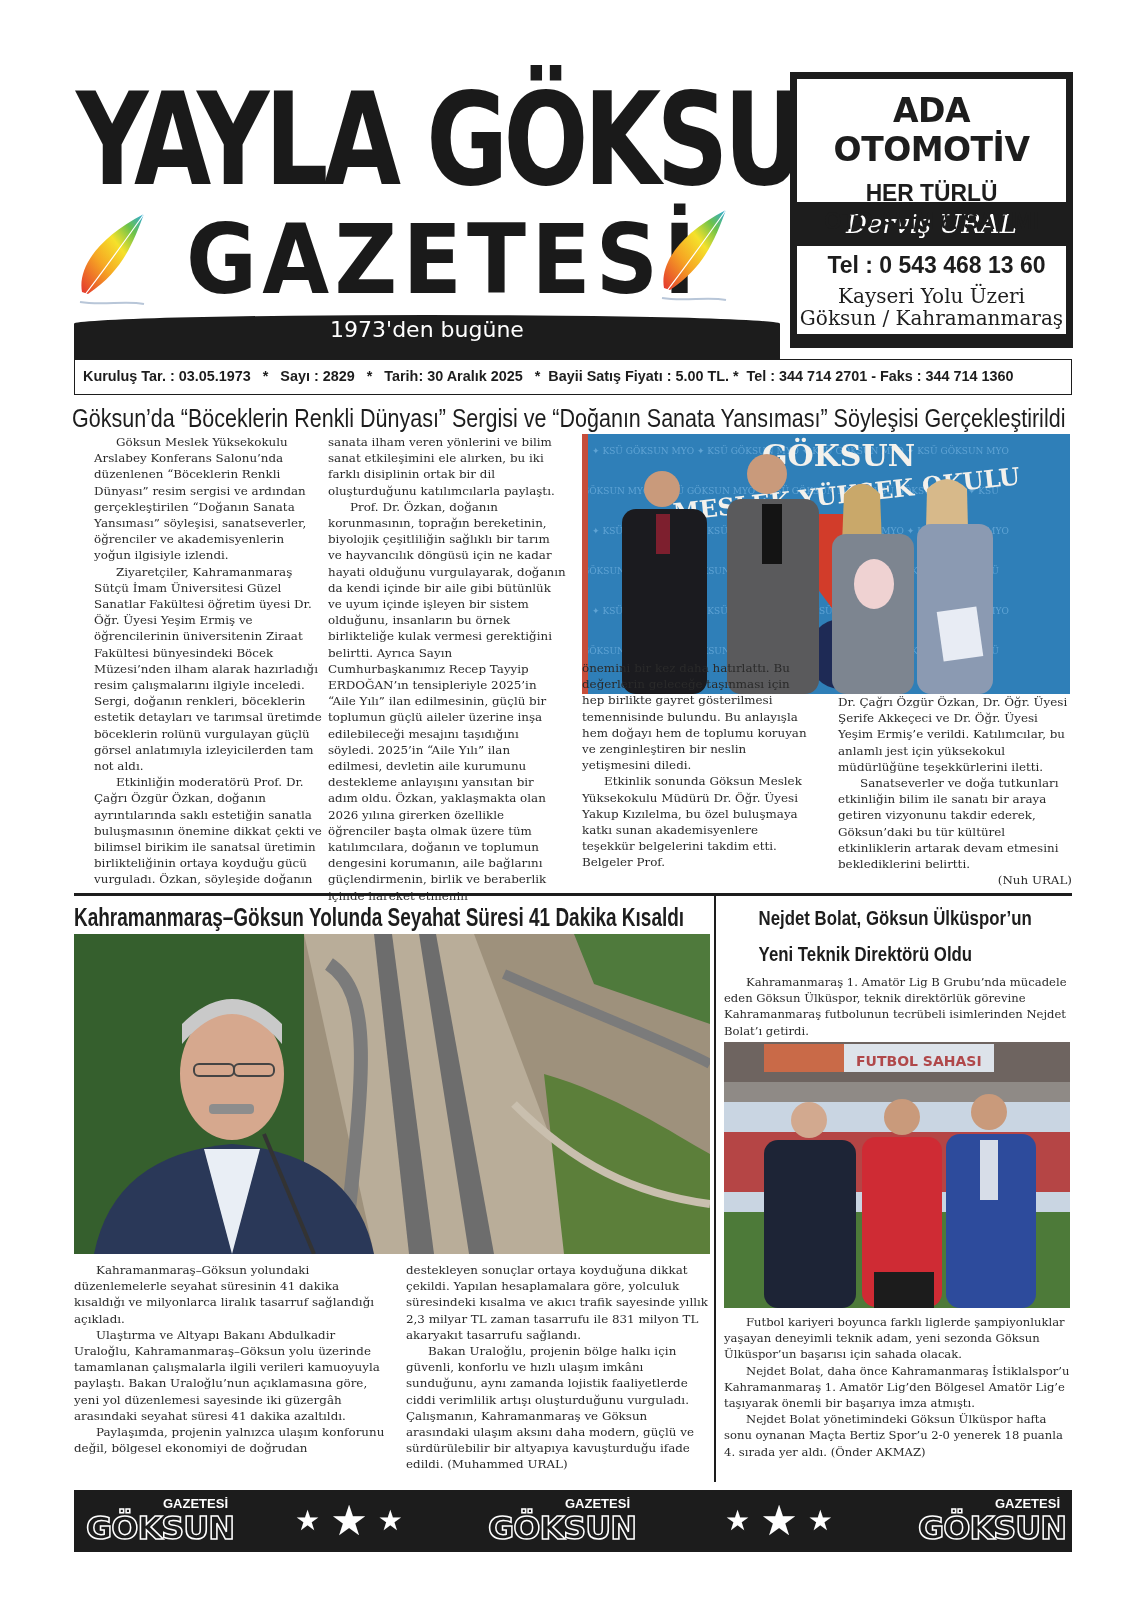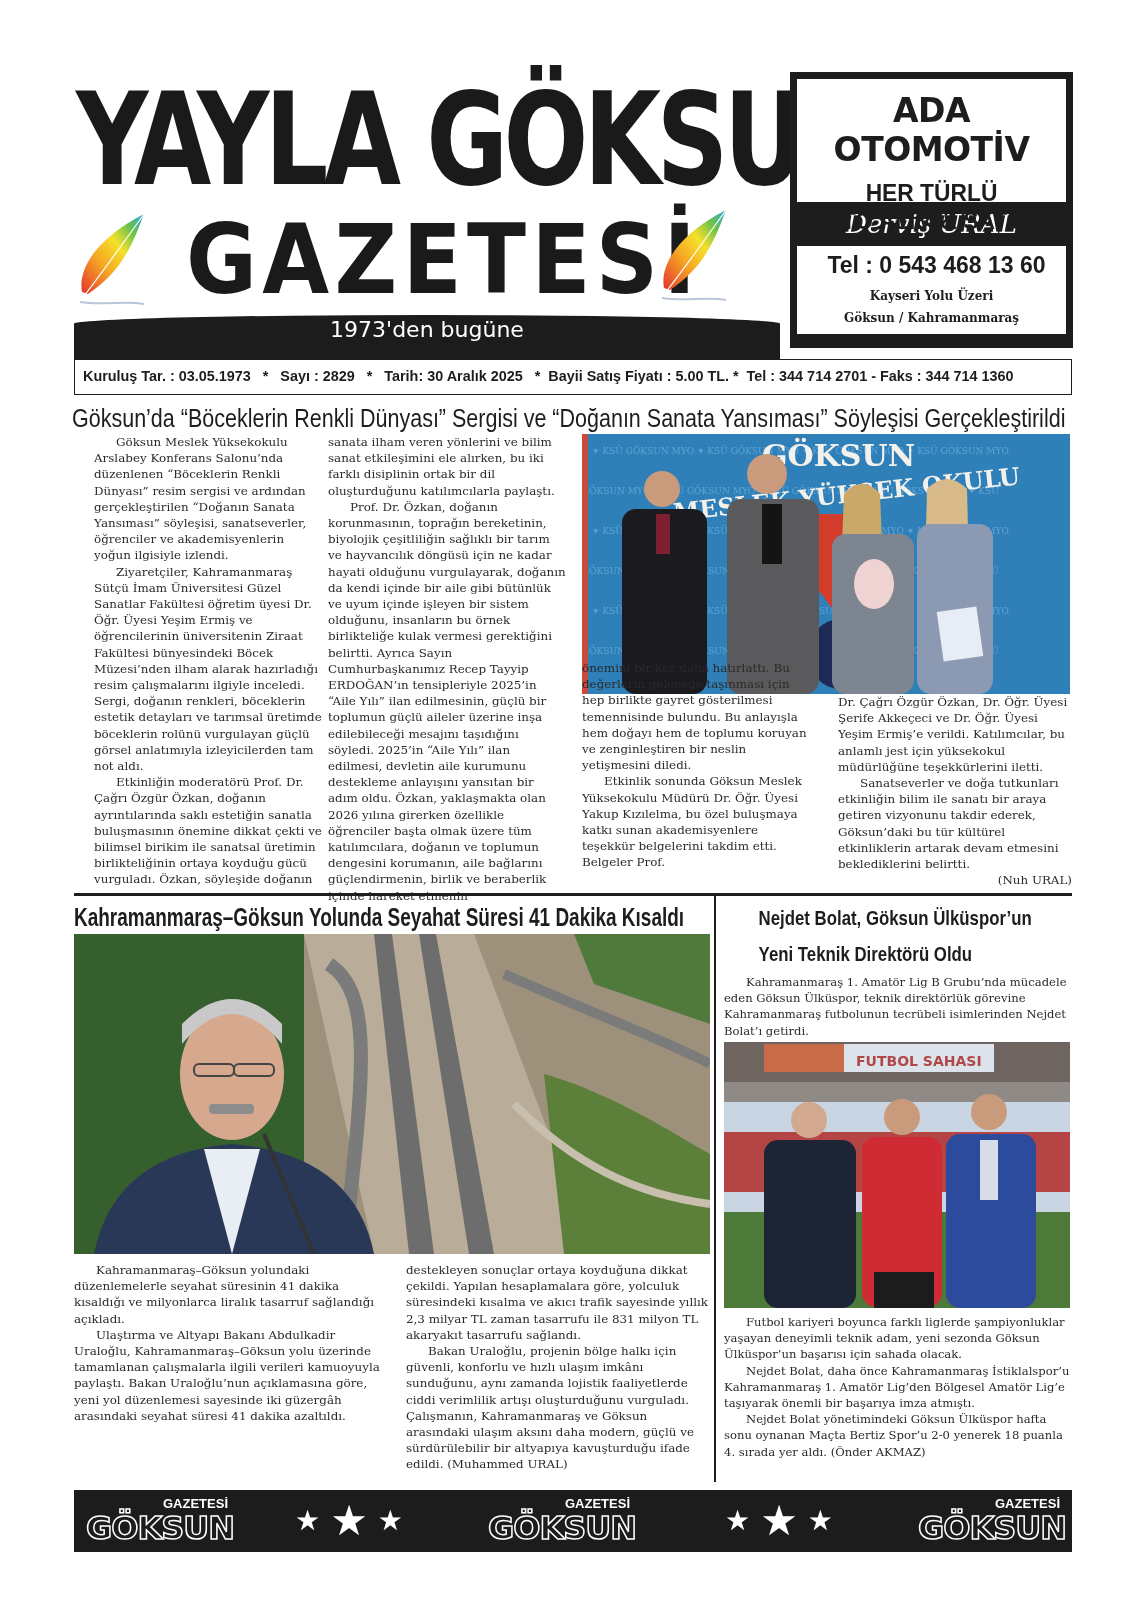--- a/index.html
+++ b/index.html
@@ -22,21 +22,21 @@
     font-family: "DejaVu Sans", sans-serif; font-size: 22px; line-height: 30px; }
 
   
   .ad-box { position: absolute; left: 790px; top: 72px; width: 283px; height: 276px; background: #1d1d1d; padding: 7px; }
   .ad-top { background: #fff; height: 123px; text-align: center; padding-top: 12px; }
   .ad-name { font-family: "DejaVu Sans", sans-serif; font-weight: bold; font-size: 33px; color: #1d1d1d; letter-spacing: -0.5px; }
   .ad-line { font-family: "Liberation Sans", sans-serif; font-weight: bold; font-size: 24px; line-height: 28px; color: #1d1d1d; transform: scaleX(0.95); }
   .ad-person { height: 44px; text-align: center; color: #fff; font-family: "DejaVu Serif", serif; font-style: italic; font-size: 26px; line-height: 44px; }
   .ad-bottom { background: #fff; height: 88px; text-align: center; padding-top: 6px; }
   .ad-tel { font-family: "Liberation Sans", sans-serif; font-weight: bold; font-size: 23px; color: #1d1d1d; margin-left: 10px; }
-  .ad-addr { font-family: "DejaVu Serif", serif; font-weight: bold; font-size: 12px; line-height: 22px; color: #1d1d1d; }
+  .ad-addr { font-family: "DejaVu Serif", serif; font-weight: normal; font-size: 20px; line-height: 22px; color: #1d1d1d; }
 
   
   .info-bar { position: absolute; left: 74px; top: 359px; width: 998px; height: 36px; border: 1.5px solid #1d1d1d;
     font-family: "Liberation Sans", sans-serif; font-weight: bold; font-size: 14.4px; line-height: 33px; padding-left: 8px; white-space: nowrap; color: #1d1d1d; }
 
   
   .a1-headline { position: absolute; left: 72px; top: 402px; width: 1000px; height: 32px;
     font-family: "Liberation Sans", sans-serif; font-size: 25px; line-height: 32px; white-space: nowrap; color: #1d1d1d;
     transform: scaleX(0.86); transform-origin: left top; }
   .col { position: absolute; font-family: "DejaVu Serif", serif; font-size: 11.9px; line-height: 16.2px; color: #2a2a2a; text-align: left; }
@@ -199,20 +199,21 @@
     <rect x="135" y="170" width="45" height="10" rx="4" fill="#8d8d8d"></rect>
     <path d="M20 320 Q40 220 158 210 Q280 220 300 320 Z" fill="#2a3858"></path>
     <path d="M130 215 L158 320 L186 215 Z" fill="#e9eef5"></path>
     <line x1="190" y1="200" x2="240" y2="320" stroke="#333" stroke-width="4"></line>
   </svg>
 </div>
 
 <div class="col" style="left:74px; top:1262px; width:316px;">
   <p>Kahramanmaraş–Göksun yolundaki düzenlemelerle seyahat süresinin 41 dakika kısaldığı ve milyonlarca liralık tasarruf sağlandığı açıkladı.</p>
   <p>Ulaştırma ve Altyapı Bakanı Abdulkadir Uraloğlu, Kahramanmaraş–Göksun yolu üzerinde tamamlanan çalışmalarla ilgili verileri kamuoyuyla paylaştı. Bakan Uraloğlu’nun açıklamasına göre, yeni yol düzenlemesi sayesinde iki güzergâh arasındaki seyahat süresi 41 dakika azaltıldı.</p>
+  <p>Paylaşımda, projenin yalnızca ulaşım konforunu değil, bölgesel ekonomiyi de doğrudan</p>
 </div>
 <div class="col" style="left:406px; top:1262px; width:304px;">
   <p class="noindent">destekleyen sonuçlar ortaya koyduğuna dikkat çekildi. Yapılan hesaplamalara göre, yolculuk süresindeki kısalma ve akıcı trafik sayesinde yıllık 2,3 milyar TL zaman tasarrufu ile 831 milyon TL akaryakıt tasarrufu sağlandı.</p>
   <p>Bakan Uraloğlu, projenin bölge halkı için güvenli, konforlu ve hızlı ulaşım imkânı sunduğunu, aynı zamanda lojistik faaliyetlerde ciddi verimlilik artışı oluşturduğunu vurguladı. Çalışmanın, Kahramanmaraş ve Göksun arasındaki ulaşım aksını daha modern, güçlü ve sürdürülebilir bir altyapıya kavuşturduğu ifade edildi. (Muhammed URAL)</p>
 </div>
 
 <div class="cond-head" style="left:724px; top:900px; width:346px; text-align:left; font-size:21px; line-height:36px; font-weight:bold;">
   <div style="transform:scaleX(0.8); transform-origin:center top; white-space:nowrap;">Nejdet Bolat, Göksun Ülküspor’un</div>
   <div style="transform:scaleX(0.8); transform-origin:center top; white-space:nowrap;">Yeni Teknik Direktörü Oldu</div>
 </div>

